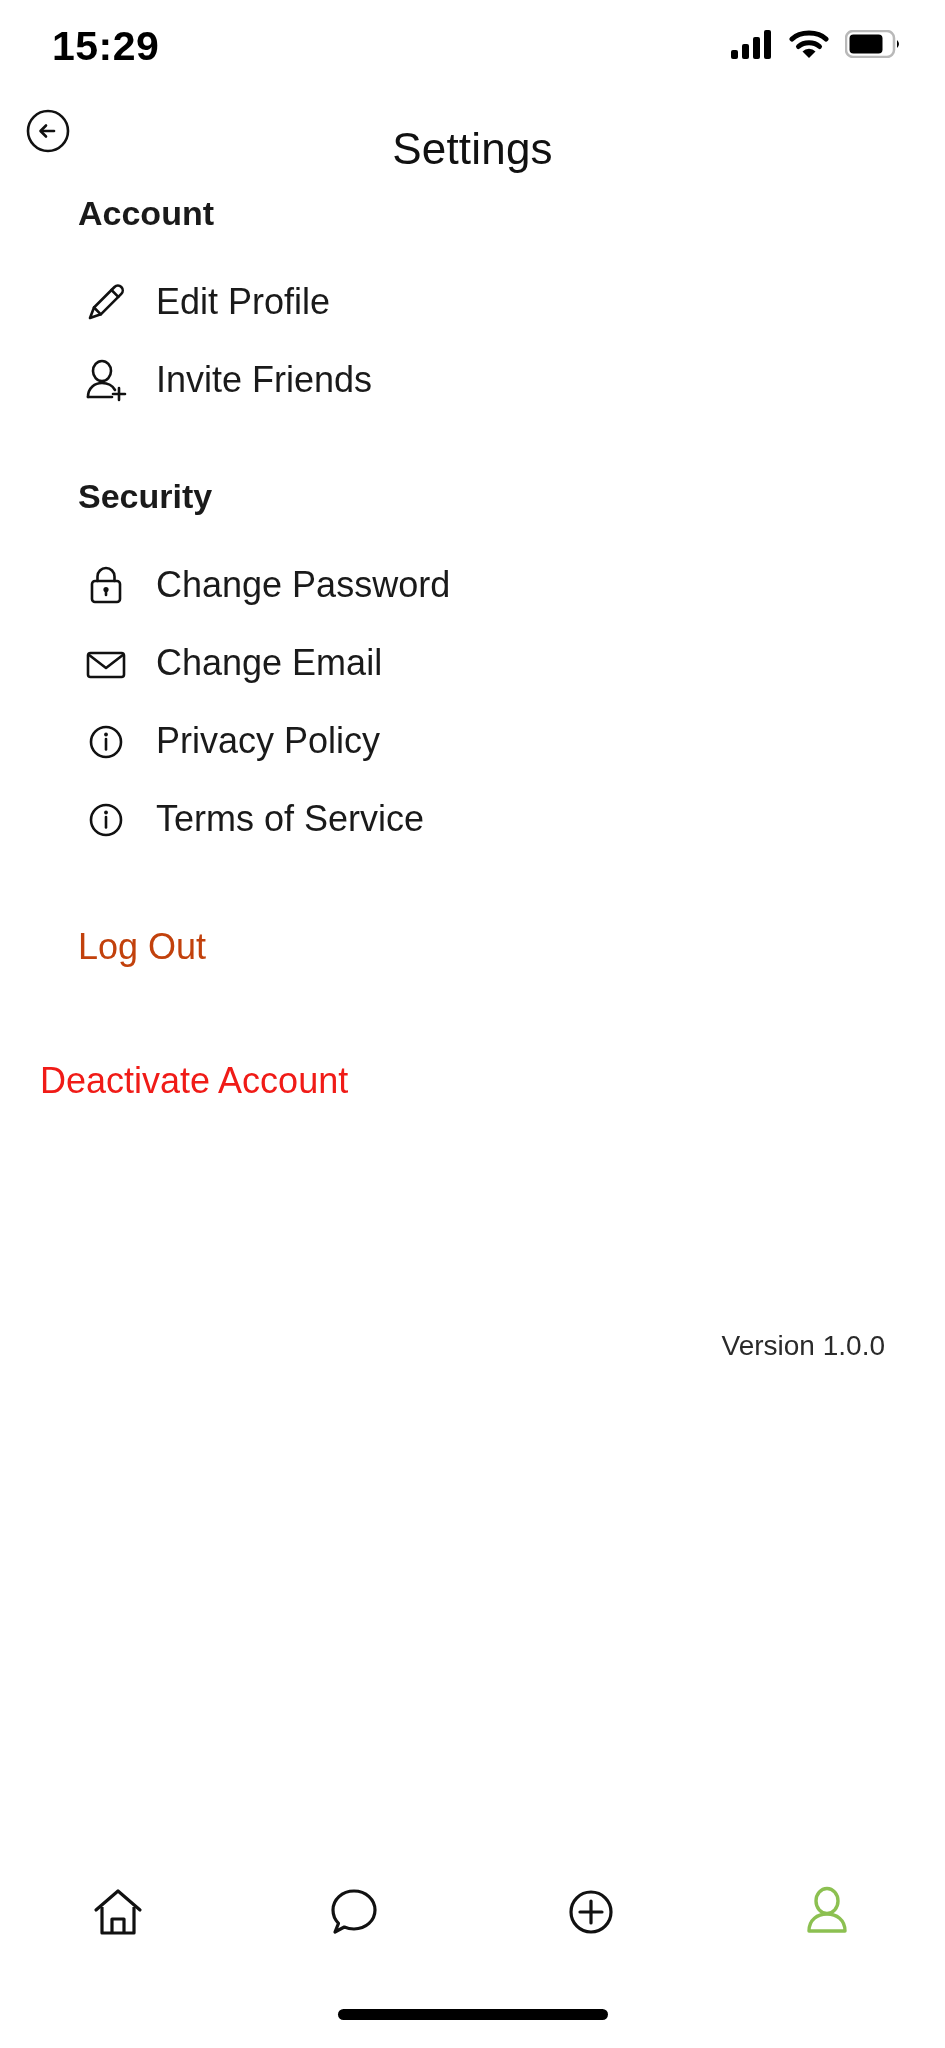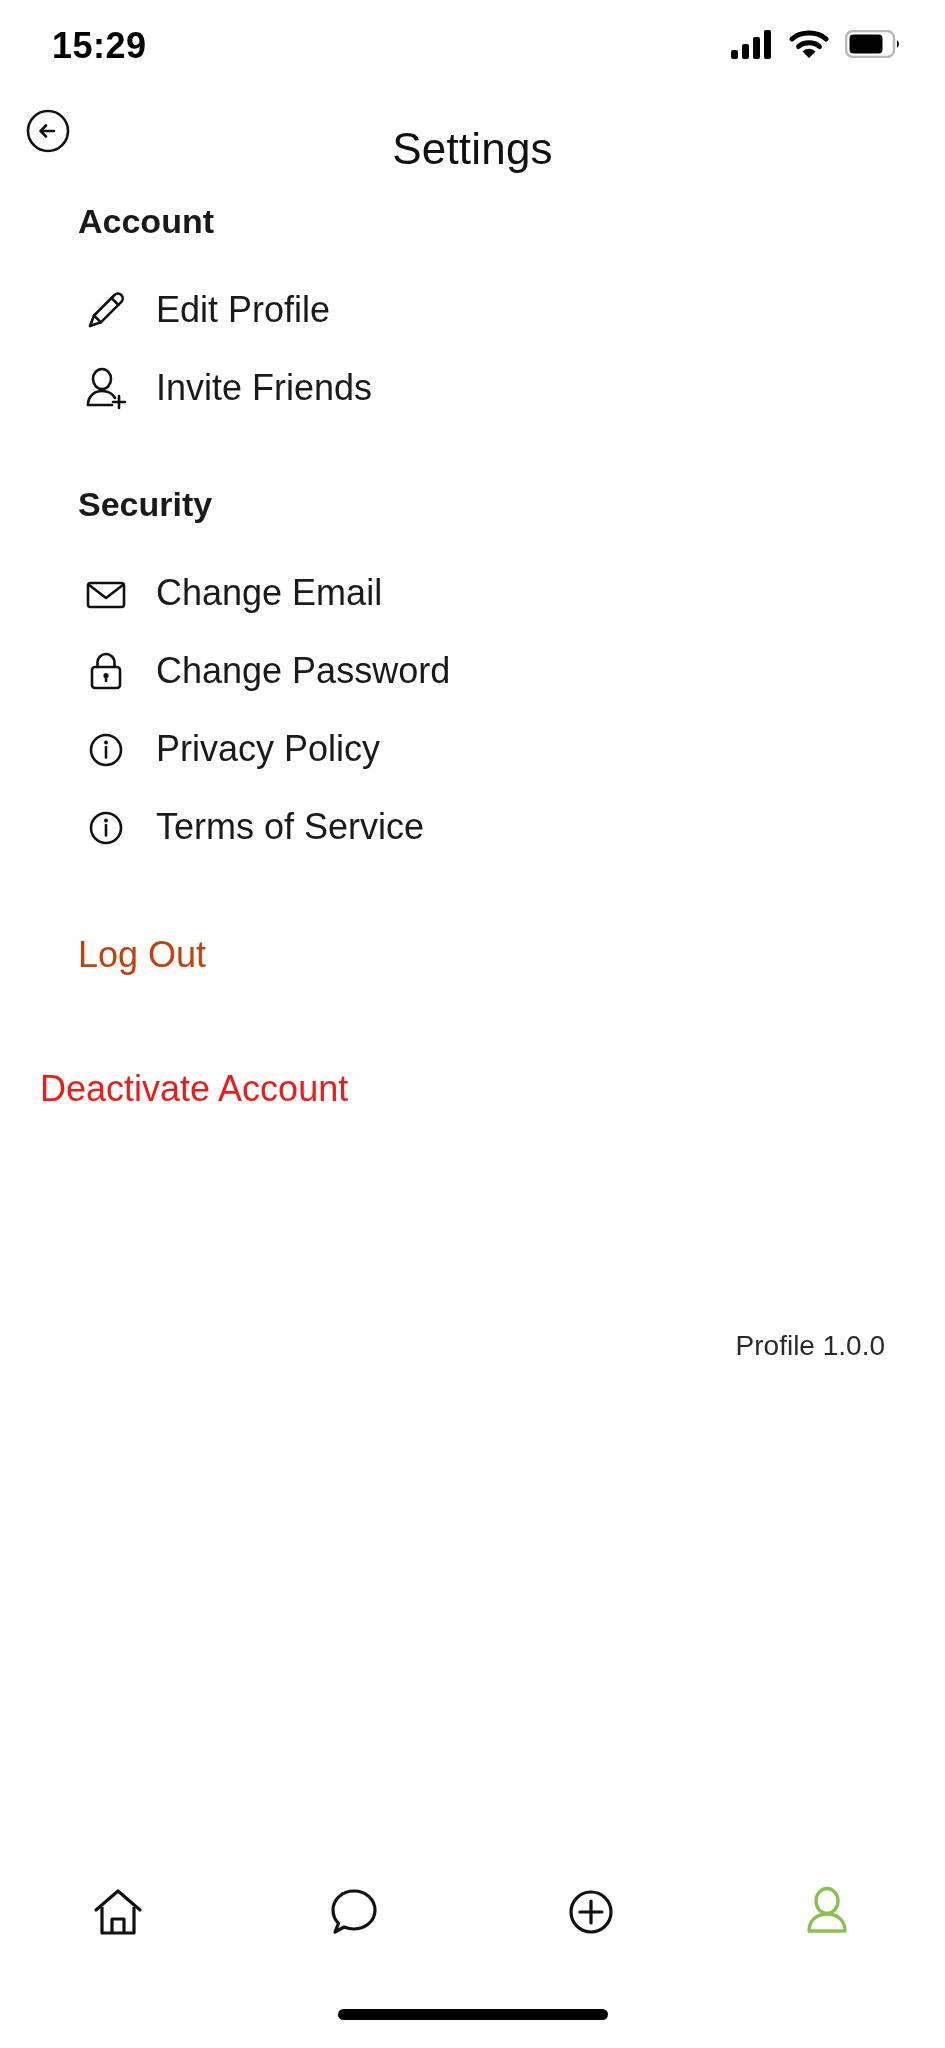--- a/index.html
+++ b/index.html
@@ -10,21 +10,21 @@
     -webkit-font-smoothing:antialiased;
   }
   .phone { position:relative; width:945px; height:2048px; background:#fff; overflow:hidden; }
 
   
   .statusbar {
     position:absolute; top:0; left:0; width:945px; height:92px;
     display:flex; align-items:center; justify-content:space-between;
     padding:0 44px 0 52px;
   }
-  .status-time { font-size:36px; font-weight:bold; color:#000; letter-spacing:0.5px; }
+  .status-time { font-size:41px; font-weight:bold; color:#000; letter-spacing:0.5px; }
   .status-icons { display:flex; align-items:center; gap:16px; }
 
   
   .header {
     position:absolute; top:92px; left:0; width:945px; height:82px;
     display:flex; align-items:flex-end;
   }
   .back-btn {
     position:absolute; left:24px; top:50%; transform:translateY(-50%);
     width:48px; height:48px; display:flex; align-items:center; justify-content:center;
@@ -33,21 +33,21 @@
   .page-title {
     width:100%; text-align:center; font-size:44px; color:#111;
     font-weight:400; letter-spacing:0.2px;
   }
 
   
   .content { position:absolute; top:174px; left:0; width:945px; }
 
   .section-header {
     font-size:34px; font-weight:bold; color:#1a1a1a;
-    padding:0 0 0 78px; margin-top:28px; margin-bottom:30px;
+    padding:0 0 0 78px; margin-top:20px; margin-bottom:30px;
   }
   .section-header.security { margin-top:58px; }
 
   .menu-item {
     display:flex; align-items:center;
     height:78px; padding-left:78px; cursor:pointer;
   }
   .menu-icon {
     width:56px; height:56px; flex:0 0 56px;
     display:flex; align-items:center; justify-content:center;
@@ -158,42 +158,42 @@
         </svg>
       </span>
       <span class="menu-label">Invite Friends</span>
     </div>
 
     <div class="section-header security">Security</div>
 
     <div class="menu-item">
       <span class="menu-icon">
         <svg width="50" height="50" viewBox="0 0 50 50">
-          <rect x="7" y="15" width="36" height="24" rx="2.5" fill="none" stroke="#111" stroke-width="2.6"></rect>
-          <path d="M7.5 16.5 L25 30 L42.5 16.5" fill="none" stroke="#111" stroke-width="2.6" stroke-linejoin="round"></path>
-        </svg>
-      </span>
-      <span class="menu-label">Change Email</span>
-    </div>
-
-    <div class="menu-item">
-      <span class="menu-icon">
-        <svg width="50" height="50" viewBox="0 0 50 50">
           <rect x="11" y="21" width="28" height="21" rx="3" fill="none" stroke="#111" stroke-width="2.6"></rect>
           <path d="M16.5 21 V16.5 A8.5 8.5 0 0 1 33.5 16.5 V21" fill="none" stroke="#111" stroke-width="2.6" stroke-linecap="round"></path>
           <circle cx="25" cy="29.5" r="2.6" fill="#111"></circle>
           <path d="M25 30.5 V35" stroke="#111" stroke-width="2.6" stroke-linecap="round"></path>
         </svg>
       </span>
       <span class="menu-label">Change Password</span>
     </div>
 
     <div class="menu-item">
       <span class="menu-icon">
         <svg width="50" height="50" viewBox="0 0 50 50">
+          <rect x="7" y="15" width="36" height="24" rx="2.5" fill="none" stroke="#111" stroke-width="2.6"></rect>
+          <path d="M7.5 16.5 L25 30 L42.5 16.5" fill="none" stroke="#111" stroke-width="2.6" stroke-linejoin="round"></path>
+        </svg>
+      </span>
+      <span class="menu-label">Change Email</span>
+    </div>
+
+    <div class="menu-item">
+      <span class="menu-icon">
+        <svg width="50" height="50" viewBox="0 0 50 50">
           <circle cx="25" cy="26" r="15" fill="none" stroke="#111" stroke-width="2.6"></circle>
           <circle cx="25" cy="18.5" r="1.9" fill="#111"></circle>
           <path d="M25 23 V33.5" stroke="#111" stroke-width="2.6" stroke-linecap="round"></path>
         </svg>
       </span>
       <span class="menu-label">Privacy Policy</span>
     </div>
 
     <div class="menu-item">
       <span class="menu-icon">
@@ -204,21 +204,21 @@
         </svg>
       </span>
       <span class="menu-label">Terms of Service</span>
     </div>
 
     <div class="plain-action">Log Out</div>
     <div class="danger-action">Deactivate Account</div>
 
   </div>
 
-  <div class="version">Profile 1.0.0</div>
+  <div class="version">Version 1.0.0</div>
 
   <div class="tabbar">
 
     <div class="tab">
       <span>
         <svg width="62" height="62" viewBox="0 0 62 62">
           <path d="M9 29 L31 10 L53 29" fill="none" stroke="#111" stroke-width="3.2" stroke-linecap="round" stroke-linejoin="round"></path>
           <path d="M15 26 V52 H47 V26" fill="none" stroke="#111" stroke-width="3.2" stroke-linejoin="round"></path>
           <path d="M25 52 V38 H37 V52" fill="none" stroke="#111" stroke-width="3.2" stroke-linejoin="round"></path>
         </svg>

